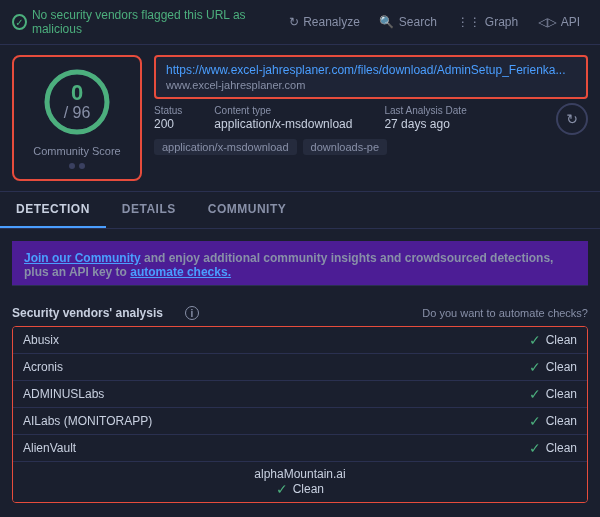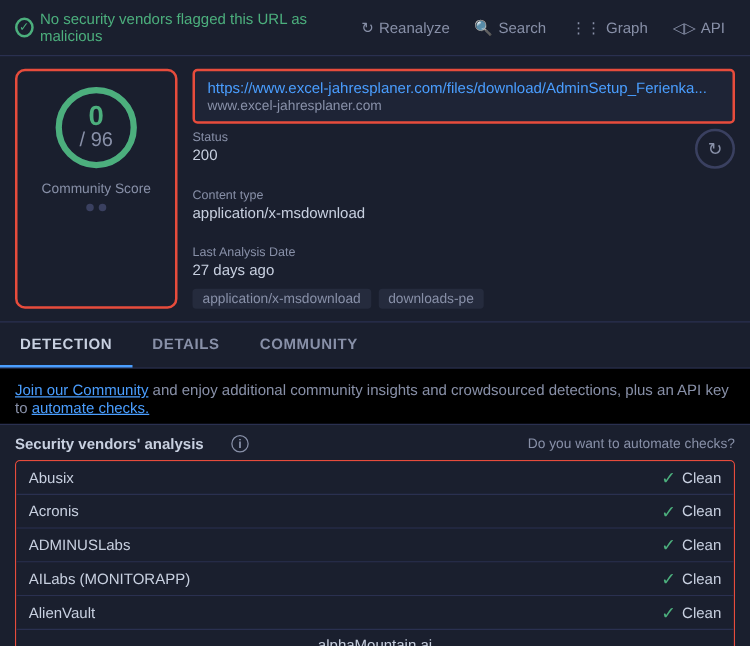--- a/index.html
+++ b/index.html
@@ -148,23 +148,22 @@
       font-size: 12px;
       word-break: break-all;
     }
     .url-domain {
       color: #8890a8;
       font-size: 11px;
       margin-top: 2px;
     }
     .meta-row {
       display: flex;
-      gap: 20px;
+      gap: 32px;
       margin-bottom: 8px;
-      flex-direction: column;
     }
     .meta-item label {
       font-size: 10px;
       color: #8890a8;
       display: block;
     }
     .meta-item .value {
       font-size: 12px;
       color: #c8d0e0;
     }
@@ -211,22 +210,23 @@
       letter-spacing: 0.5px;
     }
     .tab.active {
       color: #c8d0e0;
       border-bottom: 2px solid #4a9eff;
     }
 
     .community-section {
       padding: 10px 12px 6px;
       border-bottom: 1px solid #2a3050;
-      background: #000000;
-      margin: 0;
+      background: #4c1d95;
+      margin: 12px;
+      font-weight: bold;
     }
     .community-text {
       font-size: 12px;
       color: #8890a8;
     }
     .community-text a {
       color: #4a9eff;
       text-decoration: underline;
     }
 

